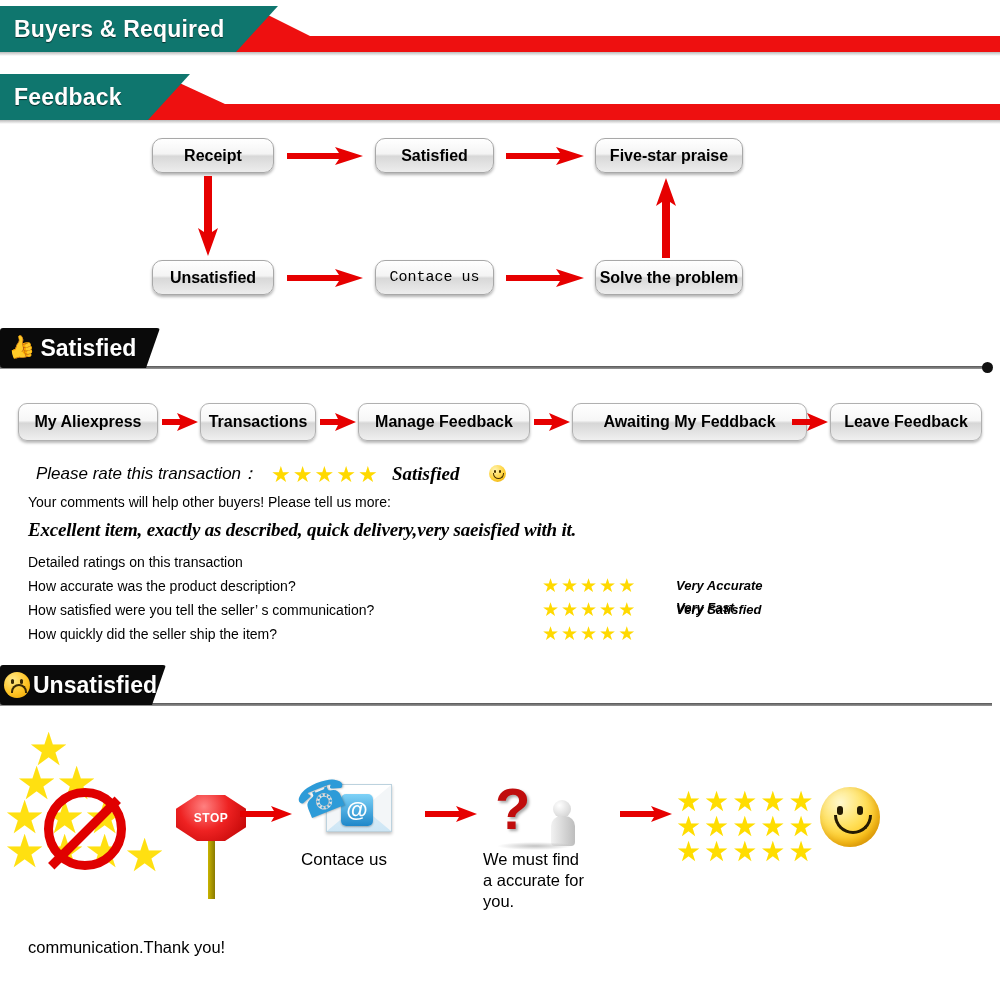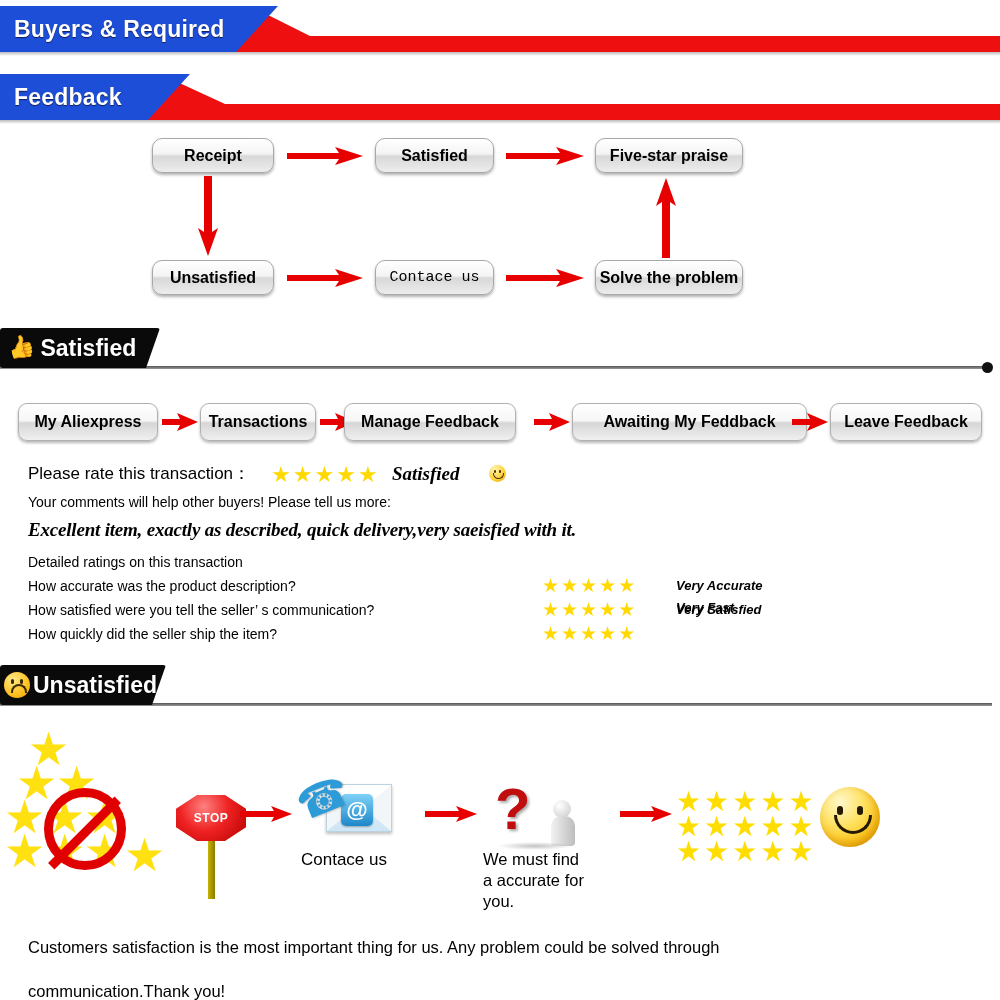--- a/index.html
+++ b/index.html
@@ -27,21 +27,21 @@
     left: 0; top: 0;
     width: 1000px;
     height: 46px;
     background: #ee1010;
     clip-path: polygon(0 0, 250px 0, 310px 30px, 1000px 30px, 1000px 46px, 0 46px);
   }
   .banner .black-tab {
     position: absolute;
     left: 0; top: 0;
     height: 46px;
-    background: #1d4ed8;
+    background: #0f766e;
     clip-path: polygon(0 0, 100% 0, calc(100% - 42px) 100%, 0 100%);
     display: flex;
     align-items: center;
     box-sizing: border-box;
   }
   .banner .black-tab .tab-label {
     color: #ffffff;
     font-weight: bold;
     font-size: 23px;
     letter-spacing: 0.2px;
@@ -435,21 +435,21 @@
       </svg>
   </div>
   <div class="crumb" style="left:200px; width:116px;">
     <span>Transactions</span>
   </div>
   <div class="crumb-arrow" style="left:320px;">
     <svg width="36" height="20" viewBox="0 0 36 20">
         <path d="M0 7 h18 l-3 -6 l21 9 l-21 9 l3 -6 H0 z" fill="#e60000"></path>
       </svg>
   </div>
-  <div class="crumb" style="left:344px; width:172px;">
+  <div class="crumb" style="left:358px; width:172px;">
     <span>Manage Feedback</span>
   </div>
   <div class="crumb-arrow" style="left:534px;">
     <svg width="36" height="20" viewBox="0 0 36 20">
         <path d="M0 7 h18 l-3 -6 l21 9 l-21 9 l3 -6 H0 z" fill="#e60000"></path>
       </svg>
   </div>
   <div class="crumb" style="left:572px; width:235px;">
     <span>Awaiting My Feddback</span>
   </div>
@@ -457,21 +457,21 @@
     <svg width="36" height="20" viewBox="0 0 36 20">
         <path d="M0 7 h18 l-3 -6 l21 9 l-21 9 l3 -6 H0 z" fill="#e60000"></path>
       </svg>
   </div>
   <div class="crumb" style="left:830px; width:152px;">
     <span>Leave Feedback</span>
   </div>
 </div>
 
 <div>
-  <div class="txt t17" style="left:28px; top:462px;">
+  <div class="txt t17" style="left:36px; top:462px;font-style:italic;">
     <span>Please rate this transaction</span><span>：</span>
   </div>
   <div class="txt stars" style="left:271px; top:464px; font-size:22px;">★★★★★</div>
   <div class="txt excellent-word" style="left:392px; top:463px;">Satisfied</div>
   <div class="txt" style="left:489px; top:465px;">
     <span class="smiley-sm"><span class="m"></span></span>
   </div>
 
   <div class="txt t16" style="left:28px; top:494px;">Your comments will help other buyers! Please tell us more:</div>
 
@@ -578,15 +578,14 @@
   </div>
 
   <div class="smiley-big" style="left:820px; top:787px;">
     <span class="eye l"></span>
       <span class="eye r"></span>
       <span class="mouth"></span>
   </div>
 </div>
 
 <div class="bottom-note" style="left:28px; top:925px;">
-  <div>Customers satisfaction is the most important thing for us. Any problem could be solved through</div>
   <div>communication.Thank you!</div>
 </div>
 
 </body></html>

